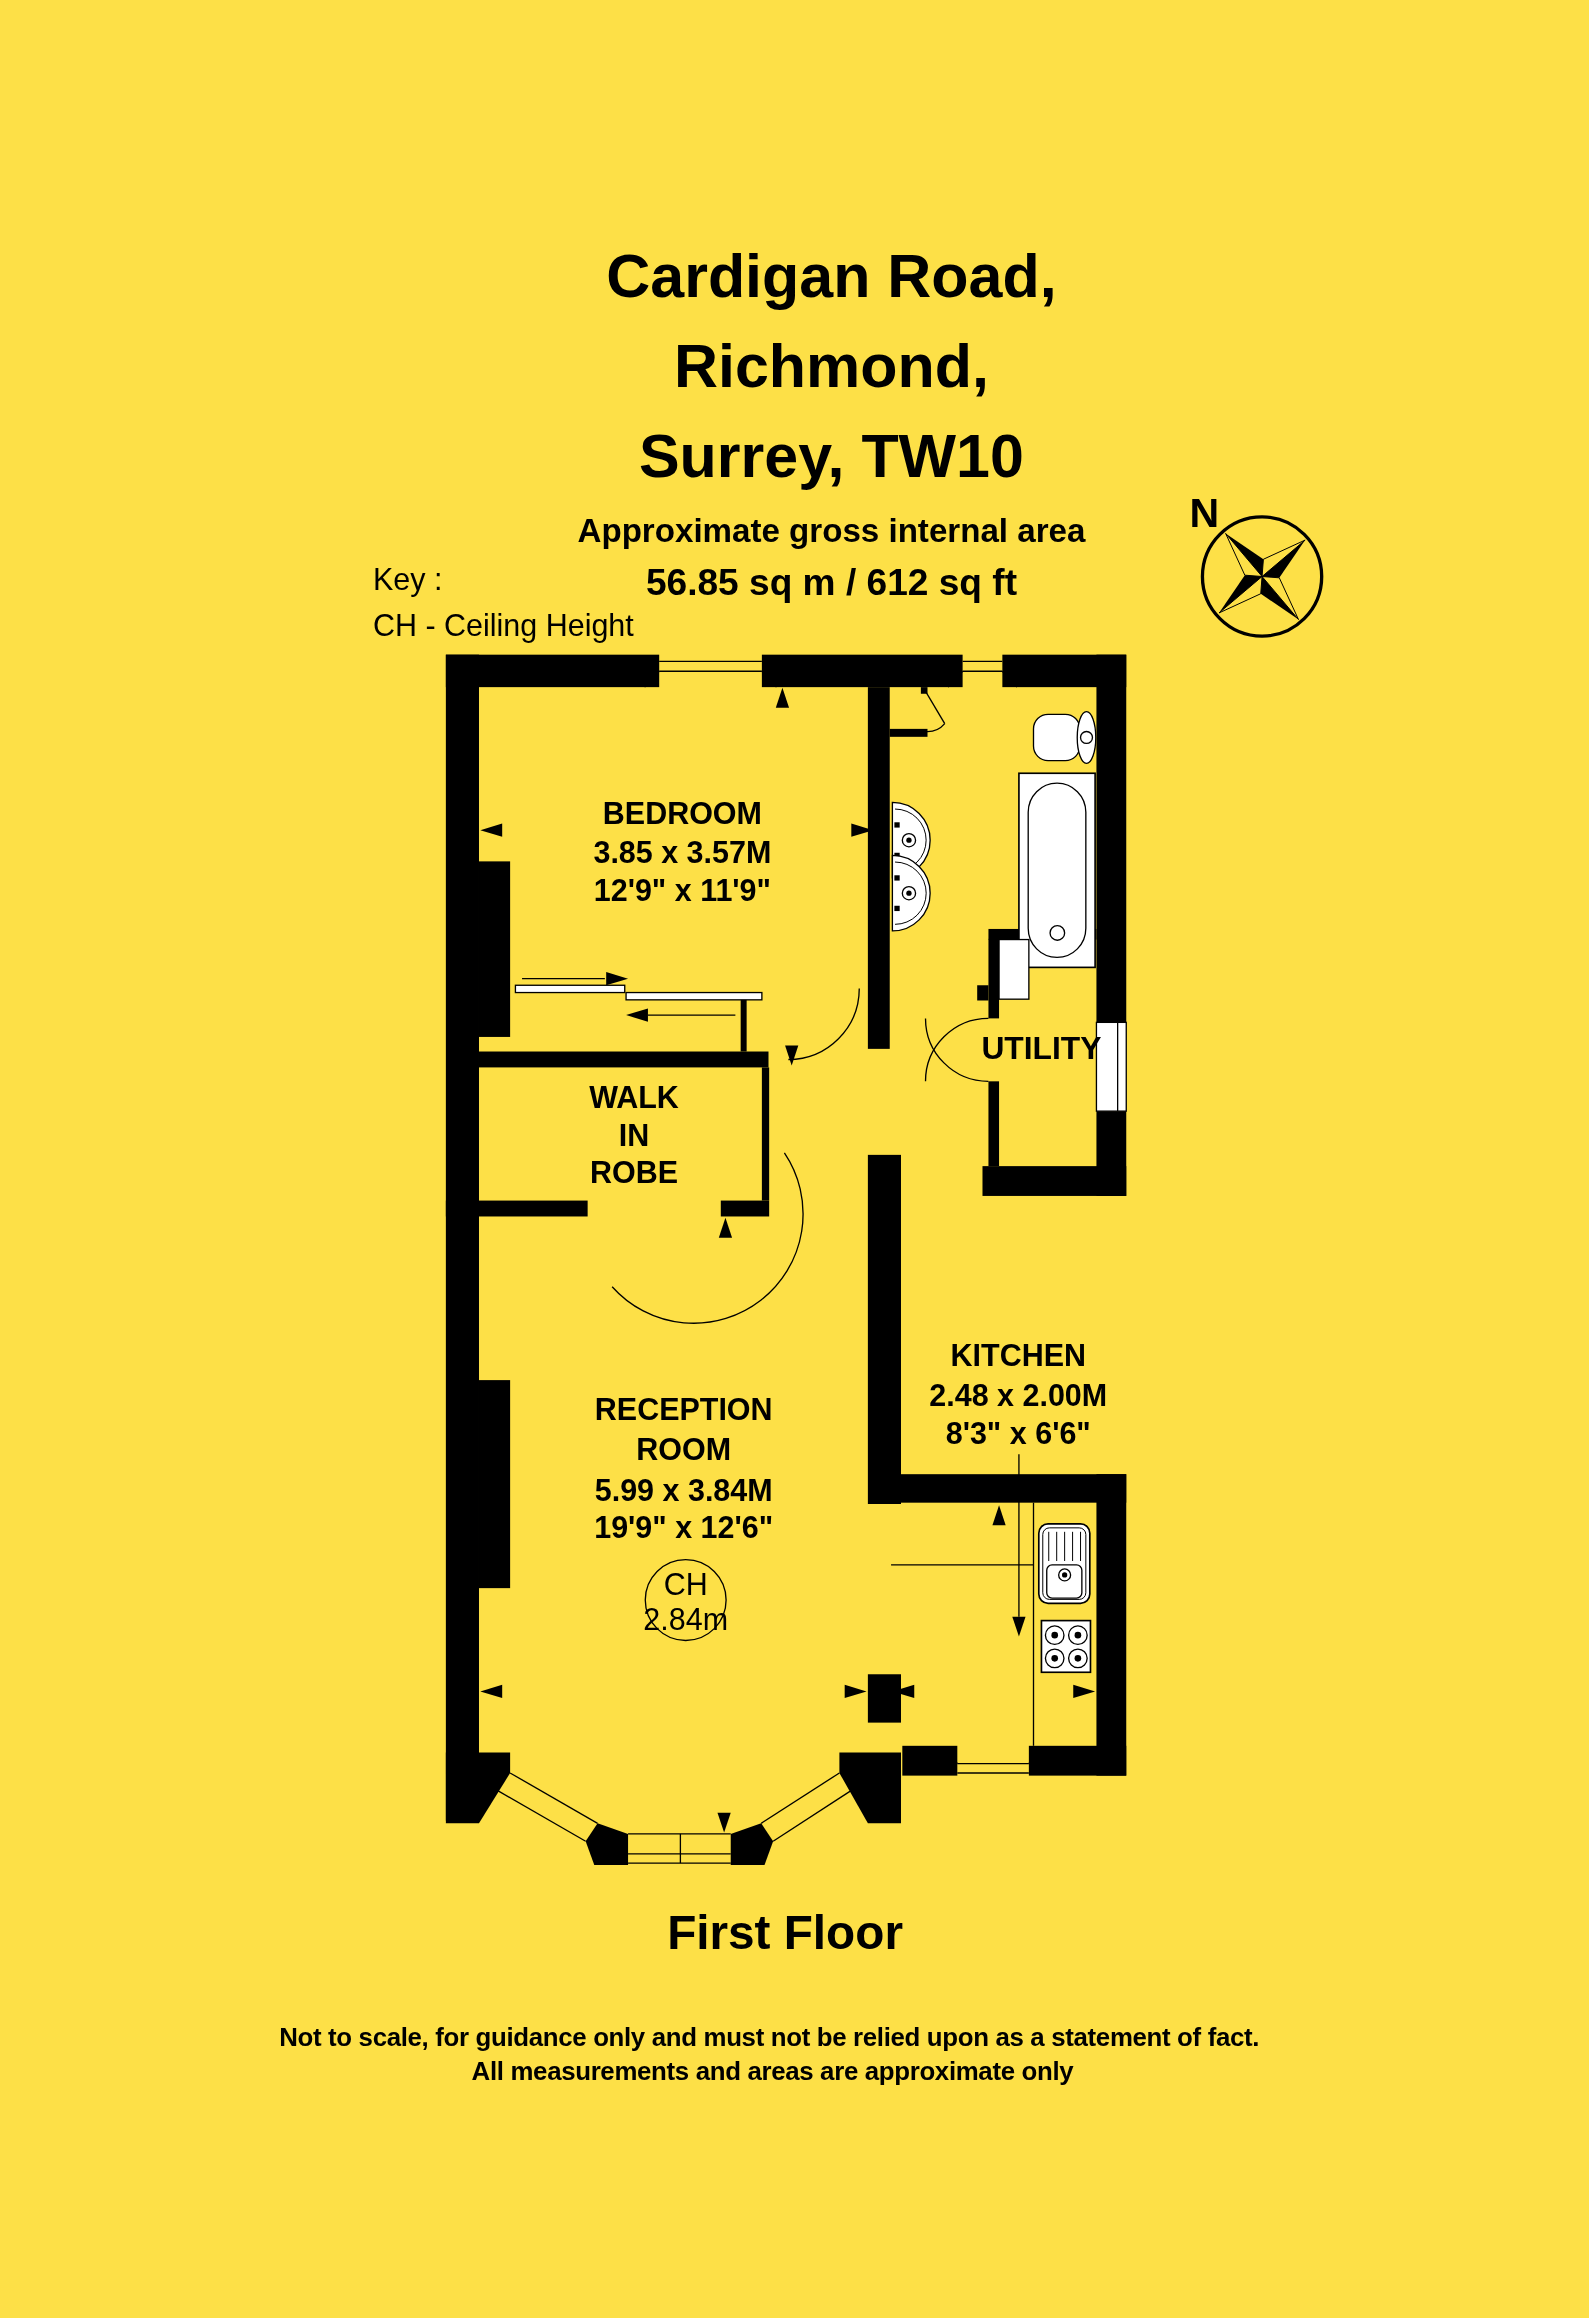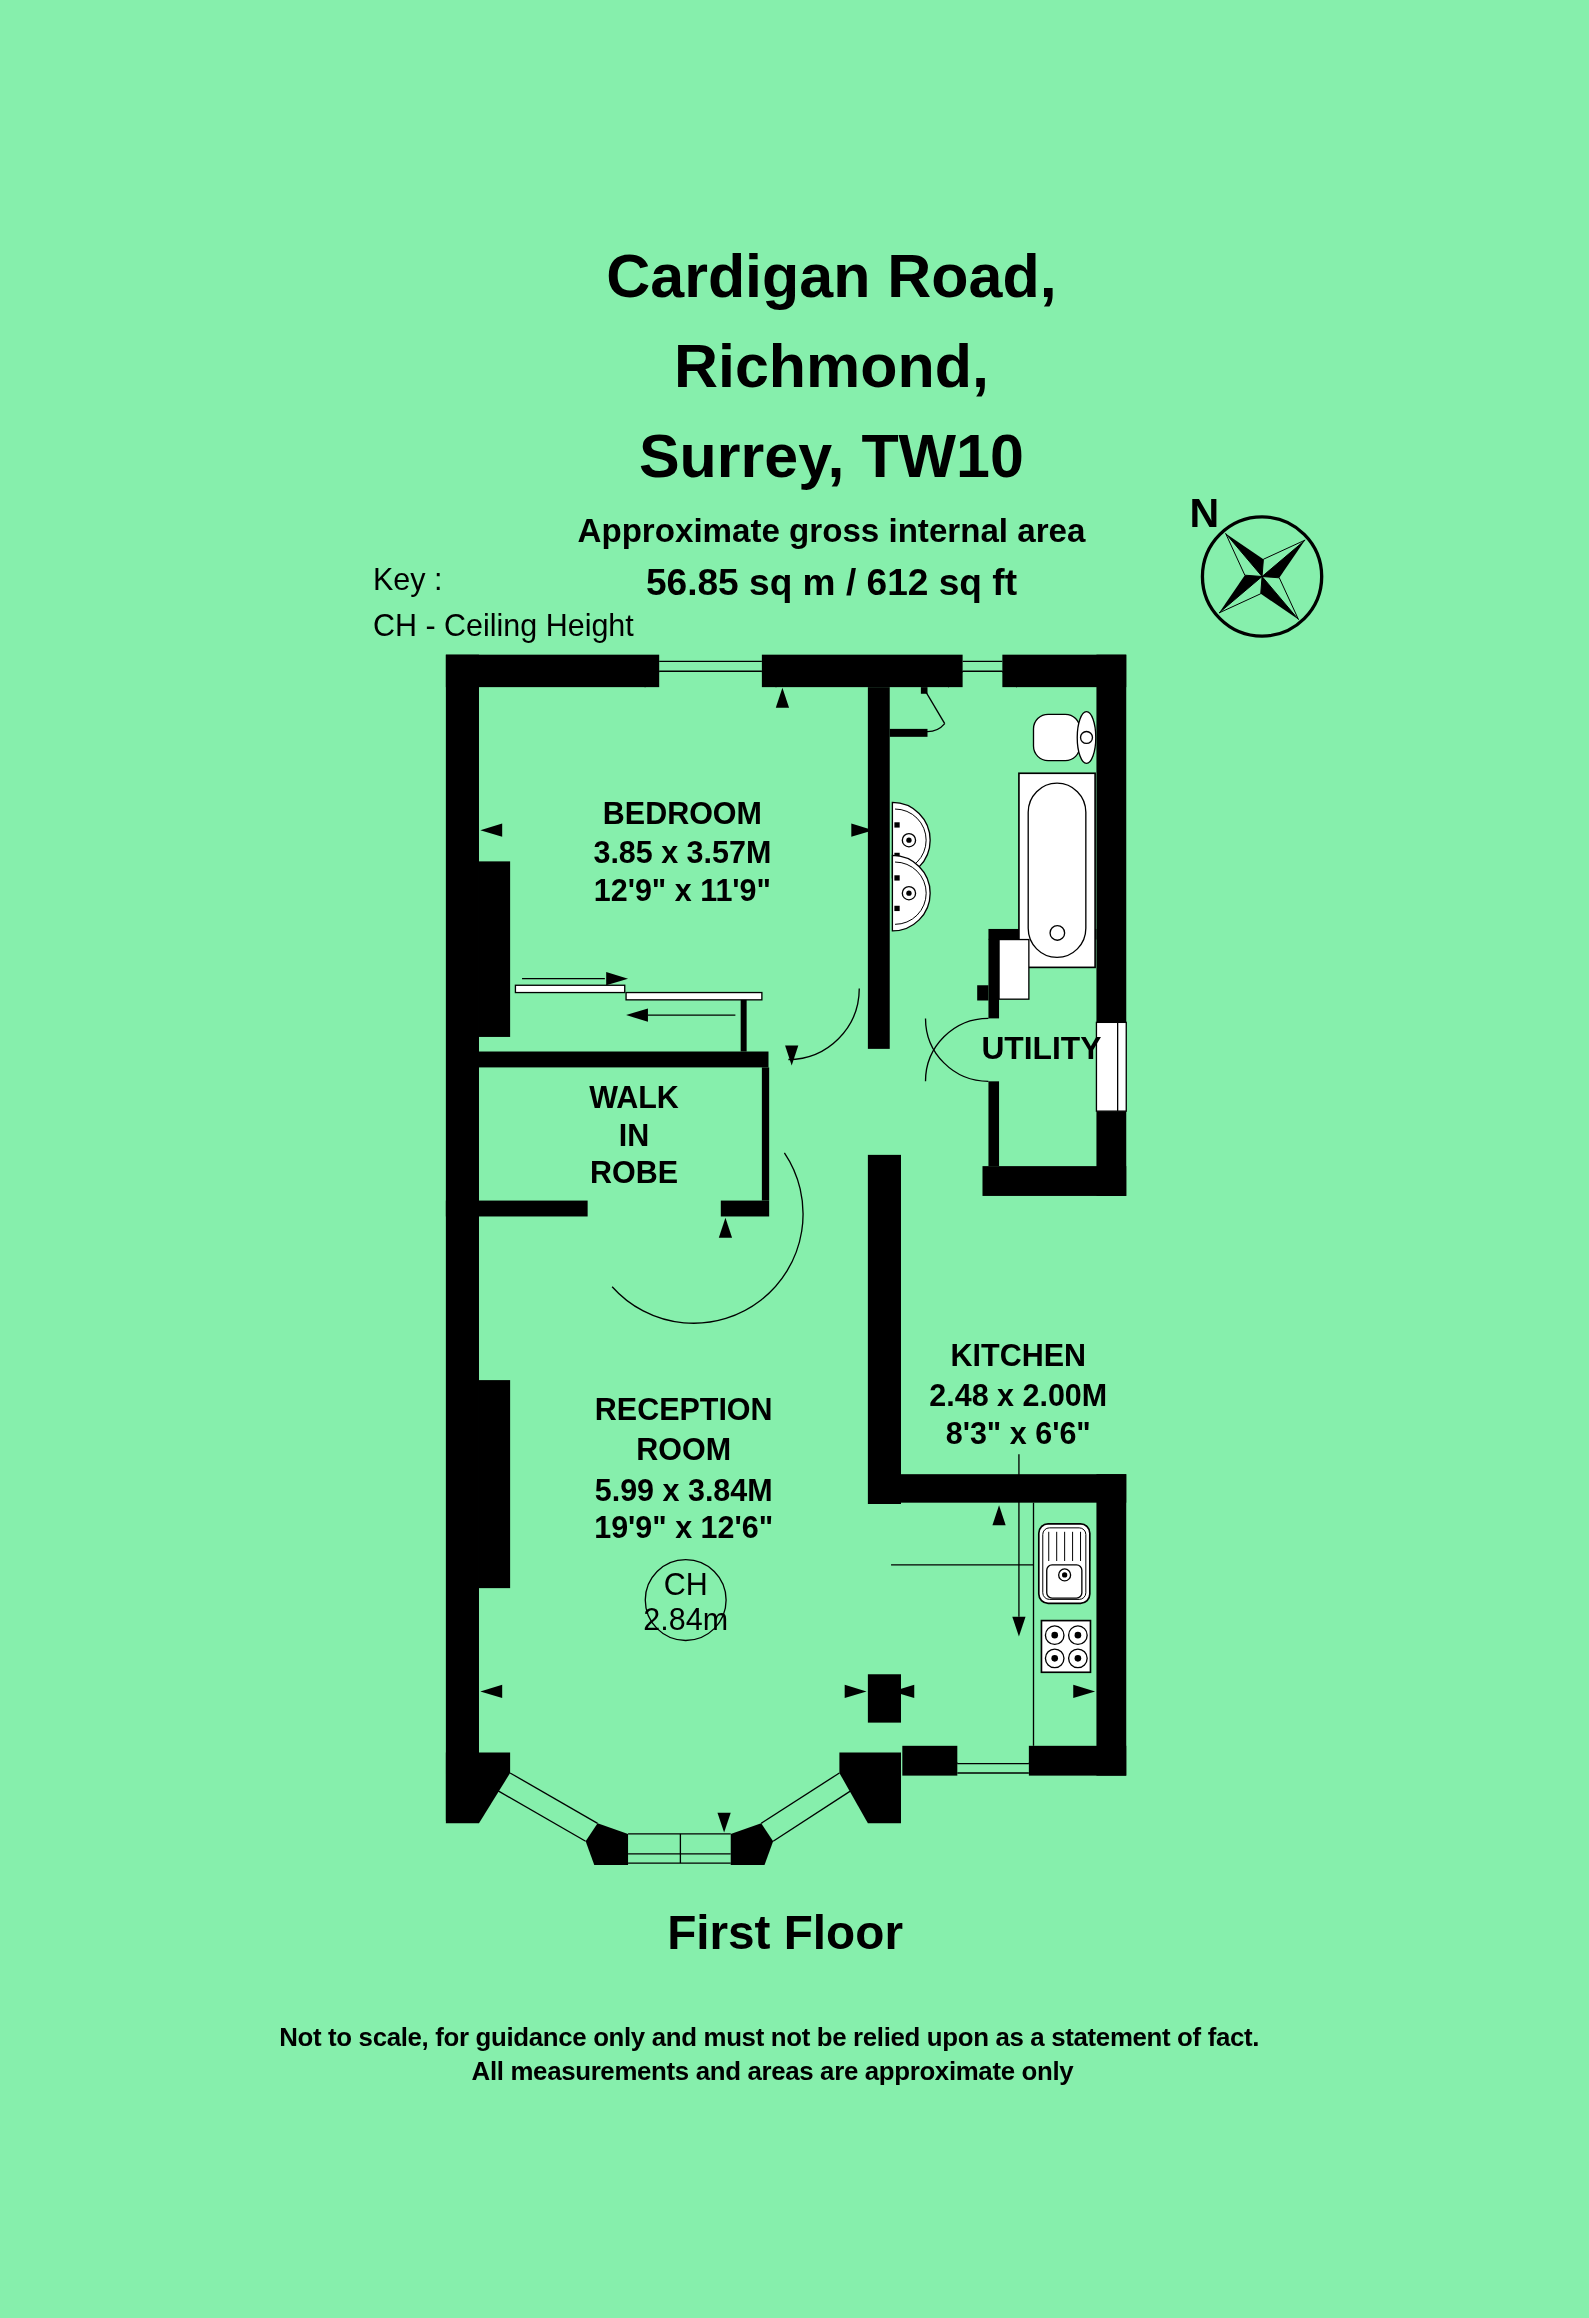--- a/index.html
+++ b/index.html
@@ -1,16 +1,16 @@
 <!DOCTYPE html>
 <html style="font-size:10.6px"><head>
 <meta charset="utf-8">
 <style>
   html,body{margin:0;padding:0;background:#ffffff;}
-  #canvas{position:relative;width:1590px;height:2319px;background:#86efac;overflow:hidden;}
+  #canvas{position:relative;width:1590px;height:2319px;background:#fde047;overflow:hidden;}
   svg{position:absolute;left:0;top:0;}
   text{font-family:"Liberation Sans", sans-serif;fill:#000000;}
   .t-title{font-size:92px;font-weight:bold;text-anchor:middle;}
   .t-sub{font-size:50px;font-weight:bold;text-anchor:middle;}
   .t-area{font-size:56px;font-weight:bold;text-anchor:middle;}
   .t-key{font-size:46px;text-anchor:start;}
   .t-room{font-size:46px;font-weight:bold;text-anchor:middle;}
   .t-north{font-size:62px;font-weight:bold;text-anchor:middle;}
   .t-floor{font-size:72px;font-weight:bold;text-anchor:middle;}
   .t-disc{font-size:39px;font-weight:bold;text-anchor:middle;letter-spacing:-0.5px;}

